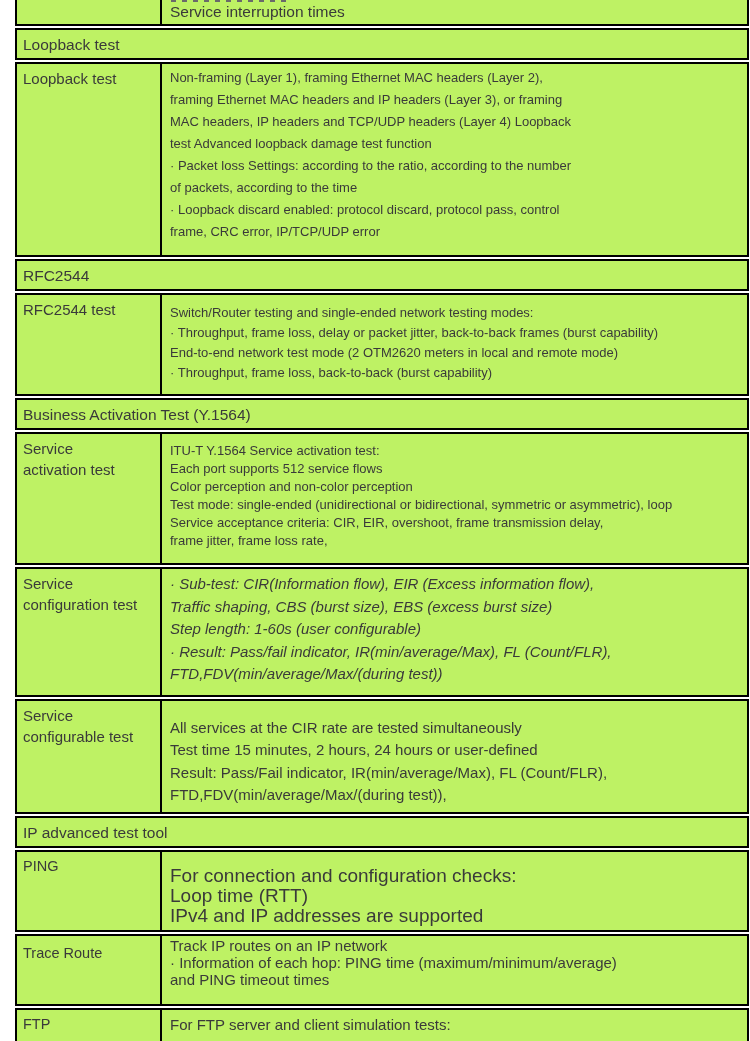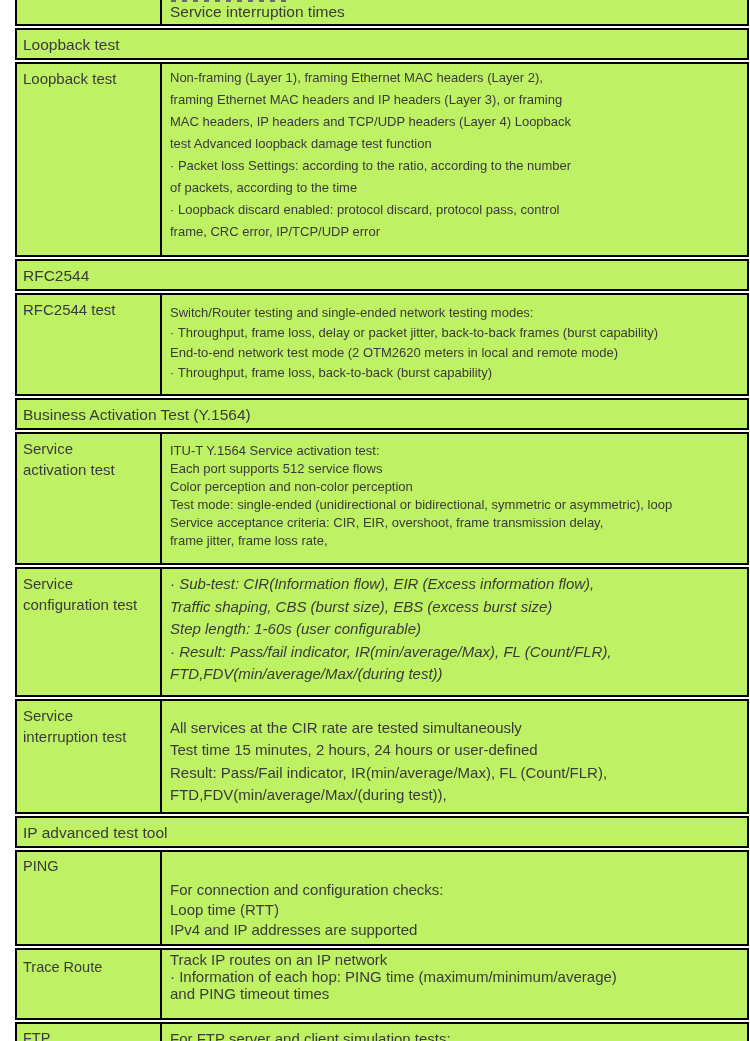--- a/index.html
+++ b/index.html
@@ -18,21 +18,21 @@
   .r-top .rc{padding-top:0;font-size:15.5px;}
   .r-top .rc .txt{margin-top:1px;}
   .sliver{height:2px;width:118px;margin:0 0 1px 1px;
           background:repeating-linear-gradient(90deg,#6a6a6a 0 5px,transparent 5px 11px);}
 
   .r-loop .rc{font-size:13px;line-height:22px;padding-top:3px;padding-bottom:12px;}
   .r-rfc .rc{font-size:13px;line-height:20px;padding-top:8px;padding-bottom:11px;}
   .r-act .rc{font-size:13px;line-height:18px;padding-top:8px;padding-bottom:13px;}
   .r-cfg .rc{font-size:15px;line-height:22.5px;padding-top:4px;padding-bottom:9px;font-style:italic;}
   .r-perf .rc{font-size:15px;line-height:22.5px;padding-top:16px;padding-bottom:5px;}
-  .r-ping .rc{font-size:15px;line-height:20px;padding-top:28px;padding-bottom:4px;}
+  .r-ping .rc{font-size:19px;line-height:20px;padding-top:14px;padding-bottom:4px;}
   .r-ping .lc{font-size:14.5px;}
   .r-trace .rc{font-size:15px;line-height:17px;padding-top:1px;padding-bottom:16px;}
   .r-trace .lc{padding-top:7px;font-size:14.5px;}
   .r-ftp{height:84px;}
   .r-ftp .rc{font-size:15px;line-height:22.5px;padding-top:4px;}
   .r-ftp .lc{font-size:14.5px;}
   .r-ftp .lc .l2{margin-top:11px;font-size:13px;font-weight:bold;}
 </style>
 </head>
 <body>
@@ -102,21 +102,21 @@
       <div class="line">Traffic shaping, CBS (burst size), EBS (excess burst size)</div>
       <div class="line">Step length: 1-60s (user configurable)</div>
       <div class="line">· Result: Pass/fail indicator, IR(min/average/Max), FL (Count/FLR),</div>
       <div class="line">FTD,FDV(min/average/Max/(during test))</div>
     </div>
   </div>
 
   <div class="block row r-perf">
     <div class="lc">
       <div>Service</div>
-      <div>interruption test</div>
+      <div>configurable test</div>
     </div>
     <div class="rc">
       <div class="line">All services at the CIR rate are tested simultaneously</div>
       <div class="line">Test time 15 minutes, 2 hours, 24 hours or user-defined</div>
       <div class="line">Result: Pass/Fail indicator, IR(min/average/Max), FL (Count/FLR),</div>
       <div class="line">FTD,FDV(min/average/Max/(during test)),</div>
     </div>
   </div>
 
   <div class="block sec">IP advanced test tool</div>

